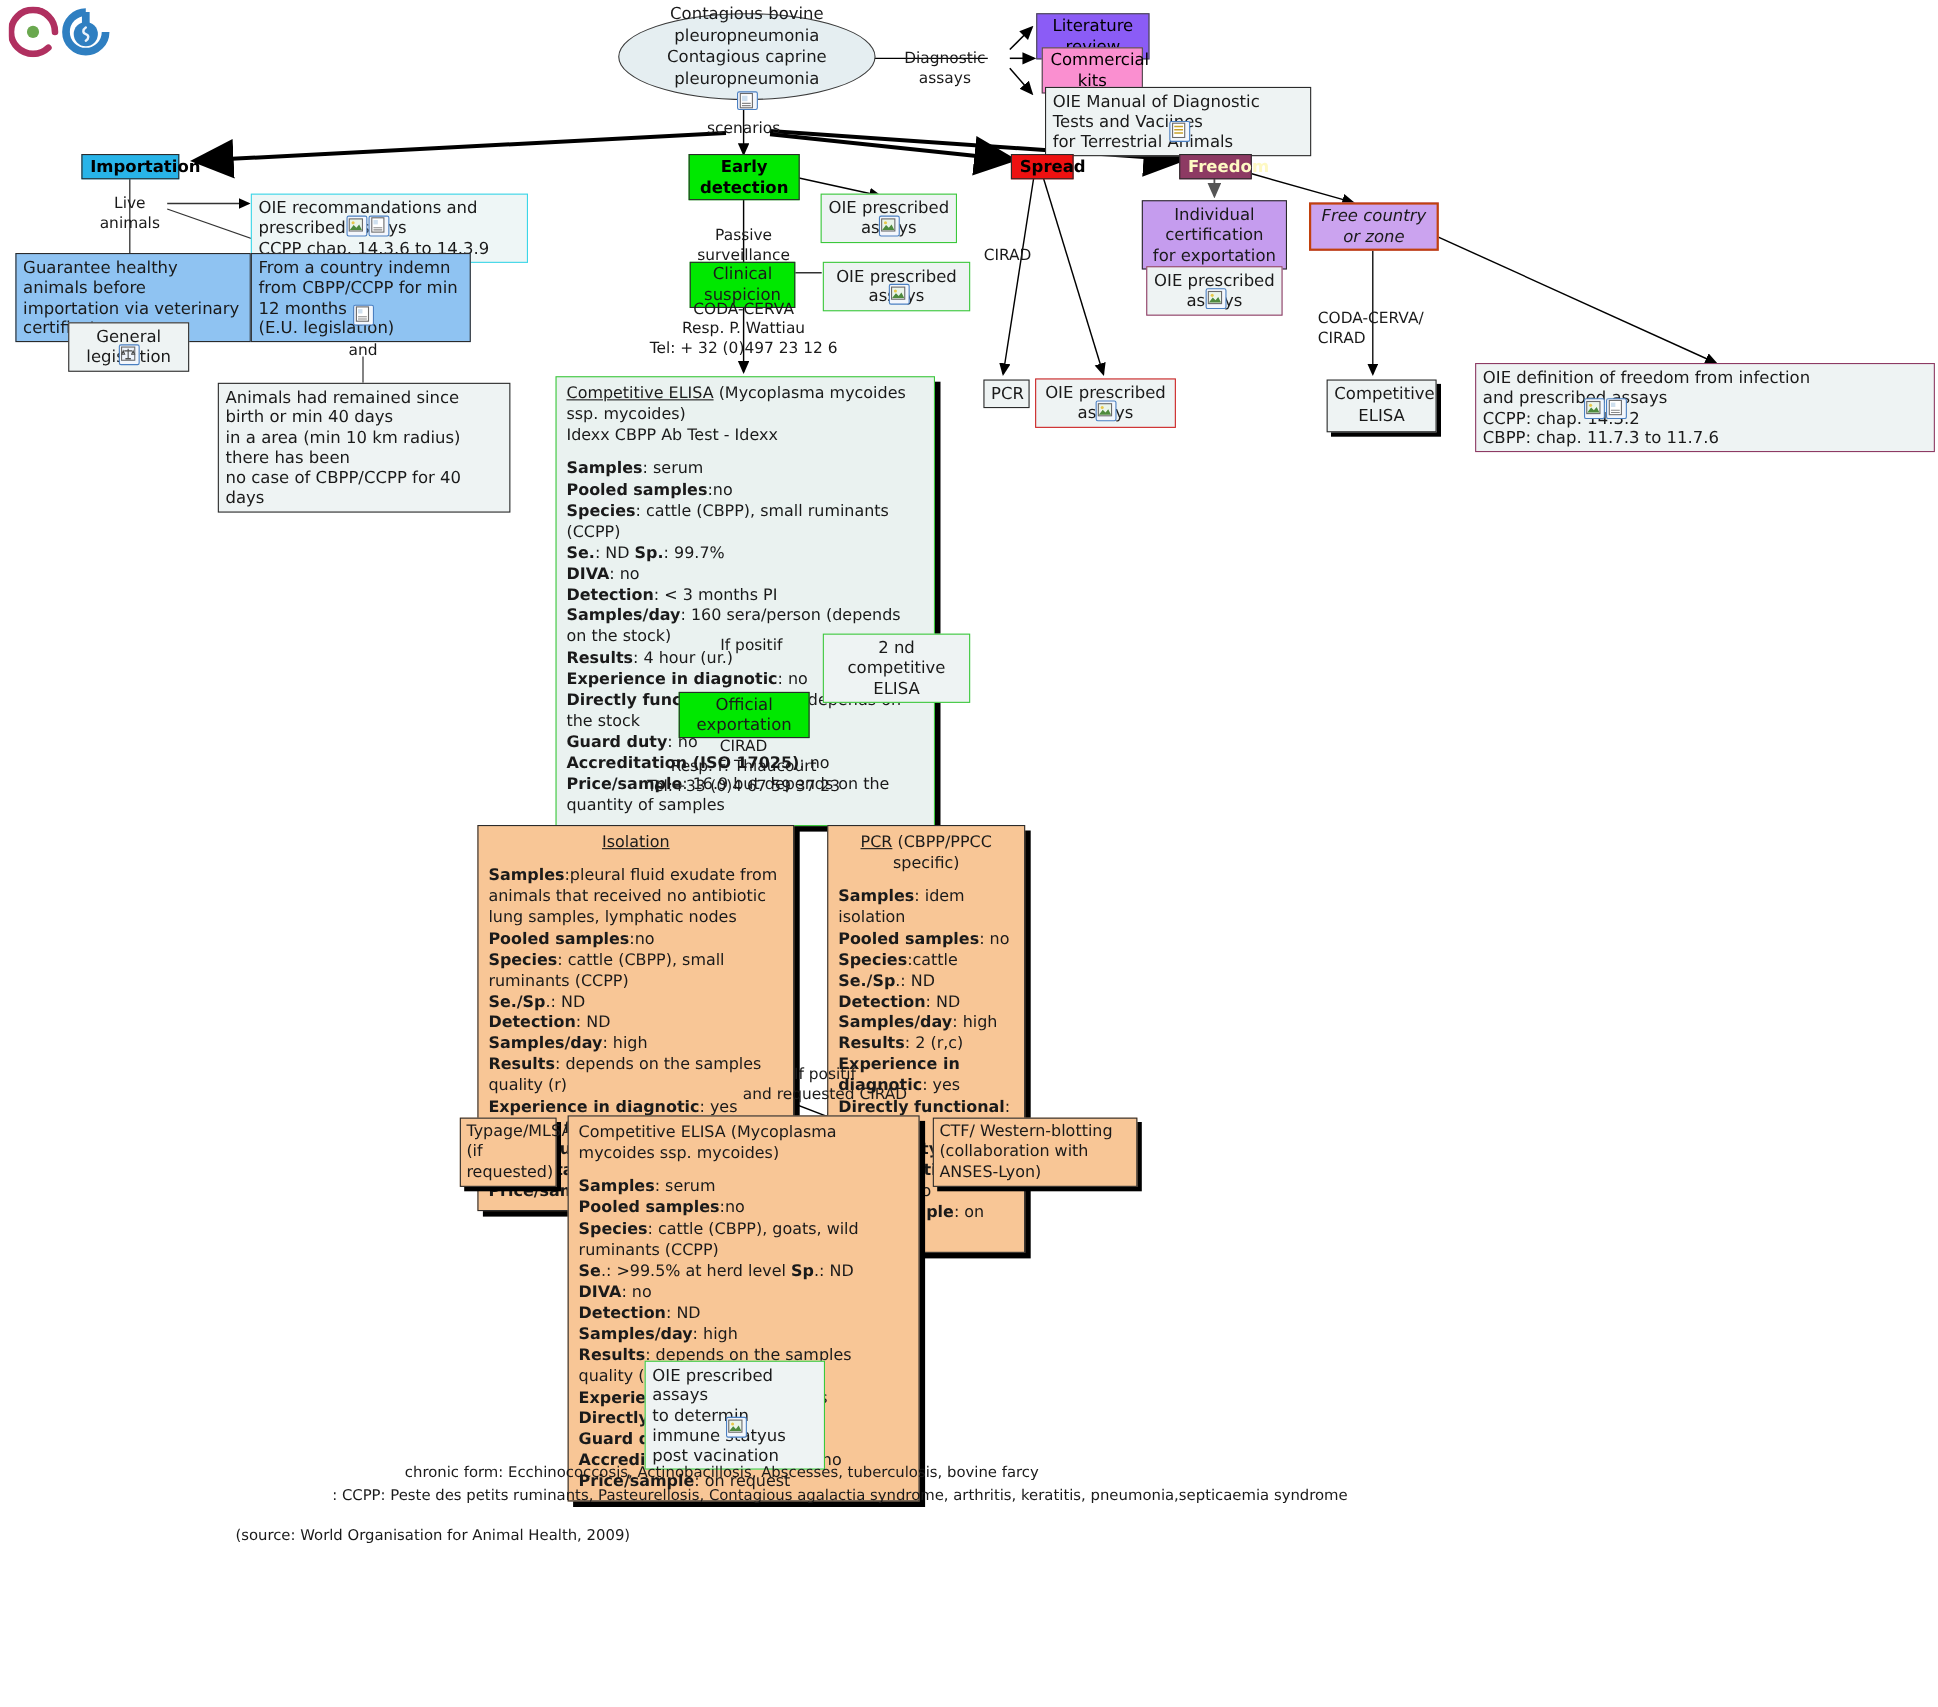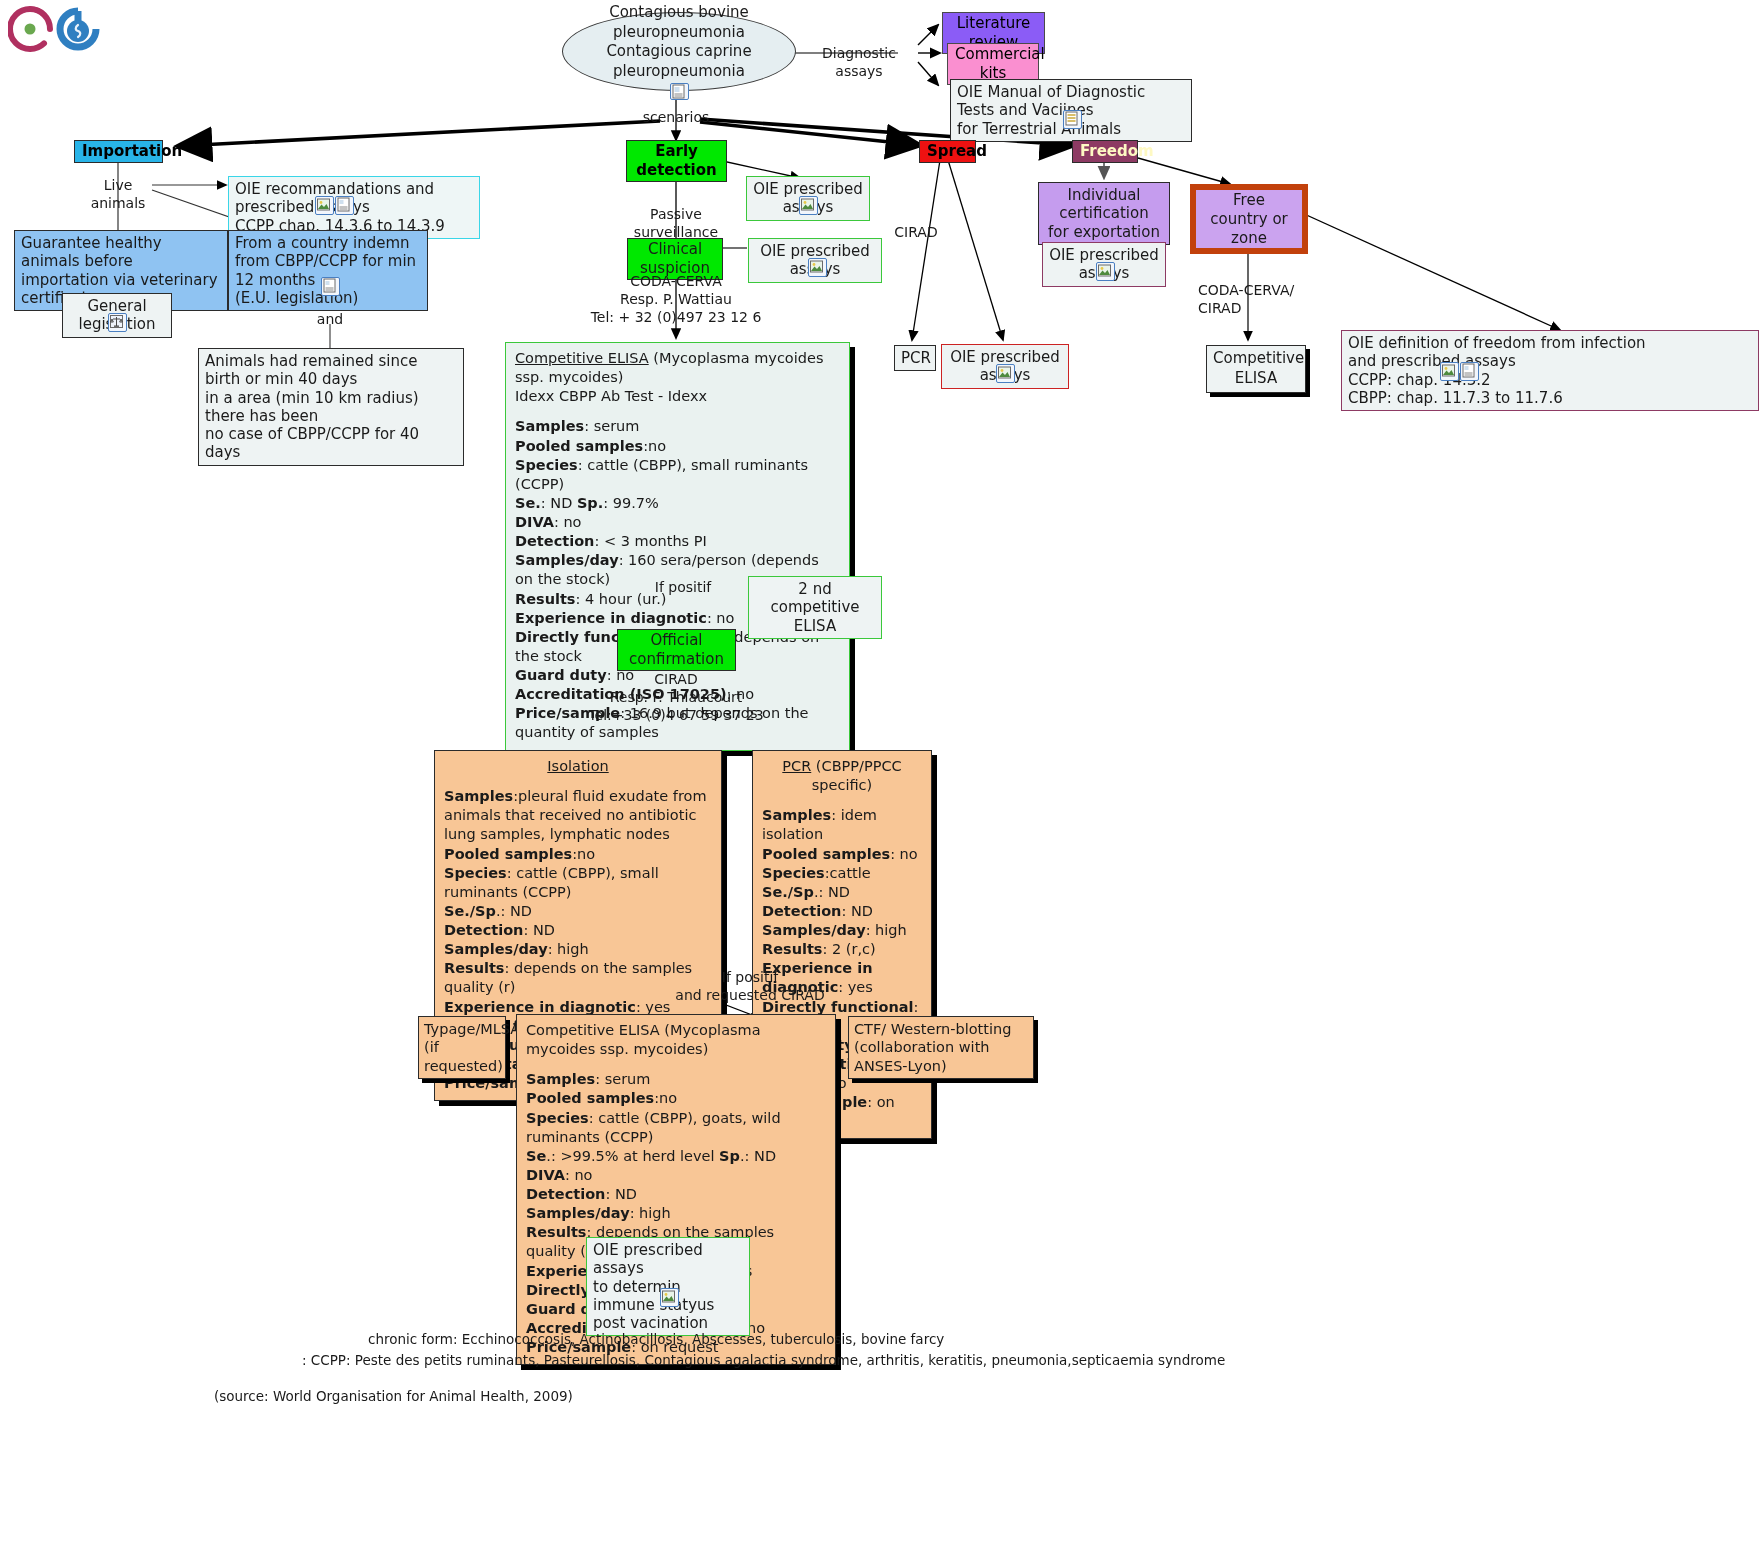--- a/index.html
+++ b/index.html
@@ -29,21 +29,21 @@
   .tag-freedom{background:#8d3a63;color:#fef9c3;}
   .tag-lit{background:#8b5cf6;color:#000;border-color:#4a4a4a;font-weight:normal;}
   .tag-kits{background:#fa8fd0;color:#000;border-color:#4a4a4a;font-weight:normal;}
 
   .blue-box{background:#8fc3f2;border:1px solid #2b2b2b;}
   .cyan-box{background:#eef6f6;border:1px solid #3ad6e8;}
   .green-box{background:#eef3f3;border:1px solid #3bc83b;}
   .purple-box{background:#c59cee;border:1px solid #2b2b2b;}
   .maroon-box{background:#eef3f3;border:1px solid #8d3a63;}
   .greenfill{background:#00e800;border:1px solid #2b2b2b;}
-  .purplefill{background:#cba3ef;border:6px solid #c2410c;}
+  .purplefill{background:#cba3ef;border:2px solid #c2410c;font-style:italic;}
 
   
   .ellipse{
     position:absolute;background:#e5eef1;border:1.5px solid #3a3a3a;border-radius:50%;
     display:flex;flex-direction:column;align-items:center;justify-content:center;
     font-size:15px;line-height:1.3;text-align:center;
   }
 
   
   .panel{
@@ -278,21 +278,21 @@
         <div><b>Directly functional</b><span>: yes but depends on the stock</span></div>
         <div><b>Guard duty</b><span>: no</span></div>
         <div><b>Accreditation (ISO 17025)</b><span>: no</span></div>
         <div><b>Price/sample</b><span>: 16.9 but depends on the quantity of samples</span></div>
       </div>
   </div>
 
   <div class="plain-text" style="left:648px;top:578px;width:70px;">If positif</div>
   <div class="box green-box" style="left:748px;top:576px;width:134px;text-align:center;">2 nd competitive ELISA</div>
 
-  <div class="tag greenfill" style="left:617px;top:629px;width:119px;font-weight:normal;">Official confirmation</div>
+  <div class="tag greenfill" style="left:617px;top:629px;width:119px;font-weight:normal;">Official exportation</div>
 
   <div class="plain-text" style="left:586px;top:670px;width:180px;">CIRAD
 Resp. F. Thiaucourt
 Tel:+33 (0)4 67 59 37 23</div>
 
   <div class="plain-text" style="left:886px;top:223px;width:60px;">CIRAD</div>
   <div class="box" style="left:894px;top:345px;width:42px;text-align:center;">PCR</div>
   <div class="box" style="left:941px;top:344px;width:128px;text-align:center;border-color:#cc2222;">OIE prescribed assays</div>
   <span class="icon" style="left:996px;top:364px;">
     <svg width="15" height="15" viewBox="0 0 15 15">

